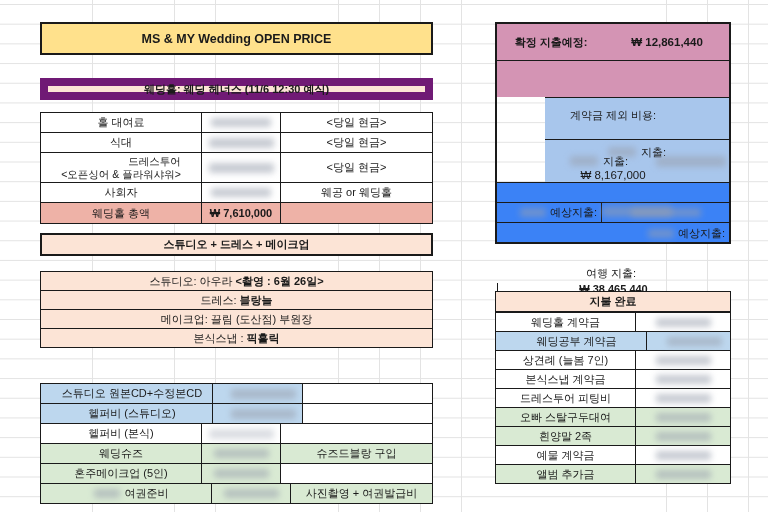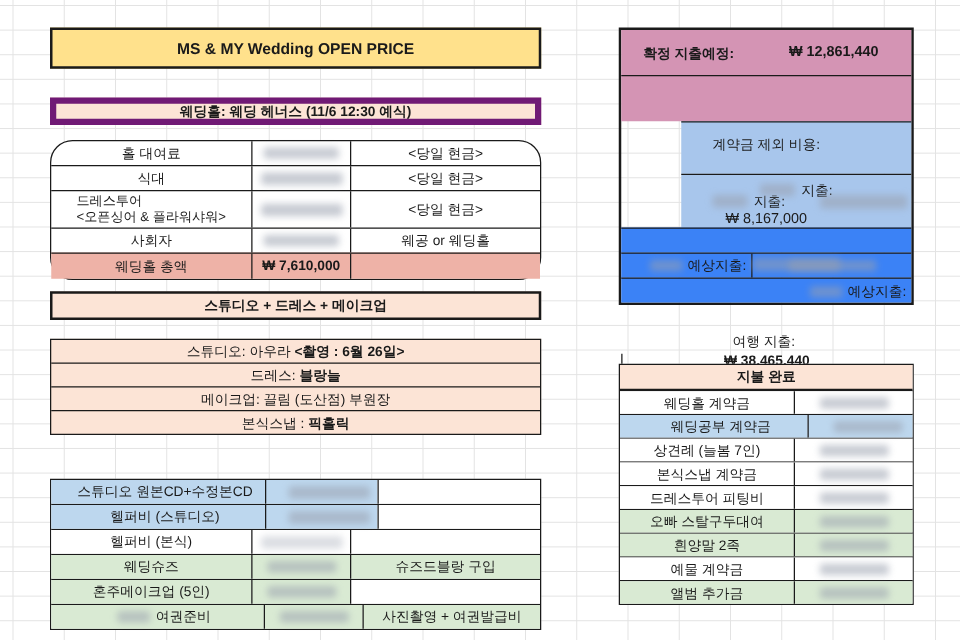--- a/index.html
+++ b/index.html
@@ -11,26 +11,26 @@
   }
   .grid-bg{
     position:absolute;inset:0;z-index:0;
     background-image:
       linear-gradient(to right,#e3e3e3 1px,transparent 1px),
       linear-gradient(to bottom,#e3e3e3 1px,transparent 1px);
     background-size:41px 19.7px;
     background-position:10px 4px;
   }
   .abs{position:absolute;z-index:2;box-sizing:border-box;}
-  .center{display:flex;align-items:center;justify-content:center;text-align:left;}
+  .center{display:flex;align-items:center;justify-content:center;text-align:right;}
   .bold{font-weight:bold;}
 
   
   .banner{left:40px;top:22px;width:393px;height:33px;background:#FFE18C;border:2px solid #1a1a1a;font-weight:bold;font-size:12.5px;}
-  .hall-header{left:40px;top:78px;width:393px;height:22px;background:#FCE4D6;border:5px solid #701a75;font-weight:bold;}
+  .hall-header{left:40px;top:78px;width:393px;height:22px;background:#FCE4D6;border:8px solid #701a75;font-weight:bold;}
   .sdm-header{left:40px;top:233px;width:393px;height:23px;background:#FCE4D6;border:2px solid #1a1a1a;font-weight:bold;}
 
   
   .ltable{left:40px;width:393px;border:1.5px solid #1a1a1a;background:#fff;}
   .lrow{display:flex;border-top:1px solid #1a1a1a;}
   .lrow:first-child{border-top:none;}
   .c1{width:160px;flex:0 0 160px;}
   .c2{width:78px;flex:0 0 78px;border-left:1px solid #1a1a1a;}
   .c3{flex:1;border-left:1px solid #1a1a1a;}
   .h19{height:19px;}.h20{height:20px;}.h29{height:29px;}
@@ -79,21 +79,21 @@
 <div class="grid-bg"></div>
 
 <div class="abs banner center">
   <span>MS &amp; MY Wedding OPEN PRICE</span>
 </div>
 
 <div class="abs hall-header center">
   <span>웨딩홀: 웨딩 헤너스 (11/6 12:30 예식)</span>
 </div>
 
-<div class="abs ltable" style="top:112px;border-radius:18px;">
+<div class="abs ltable" style="top:112px;">
   <div class="lrow h19">
     <div class="c1 center">
         <span>홀 대여료</span>
       </div>
     <div class="c2 center">
         <span class="bl w60"></span>
       </div>
     <div class="c3 center">
         <span>&lt;당일 현금&gt;</span>
       </div>

